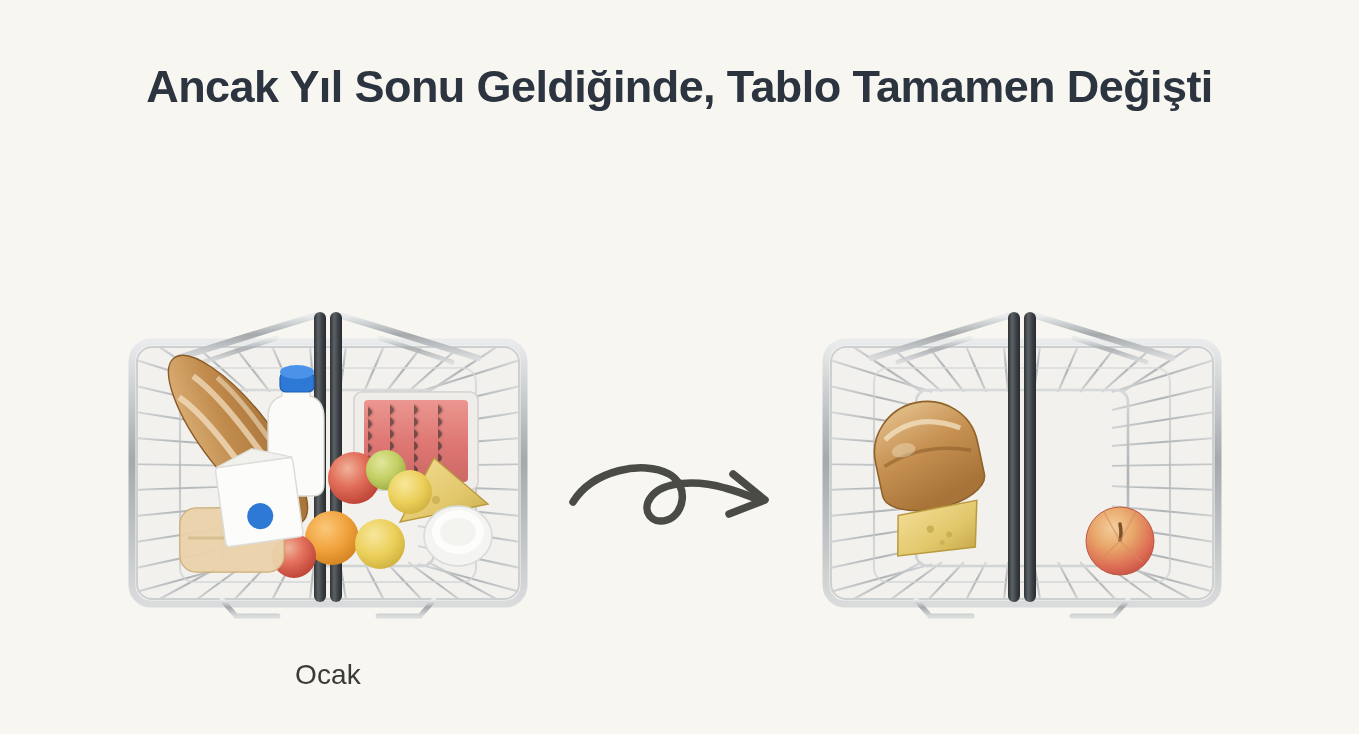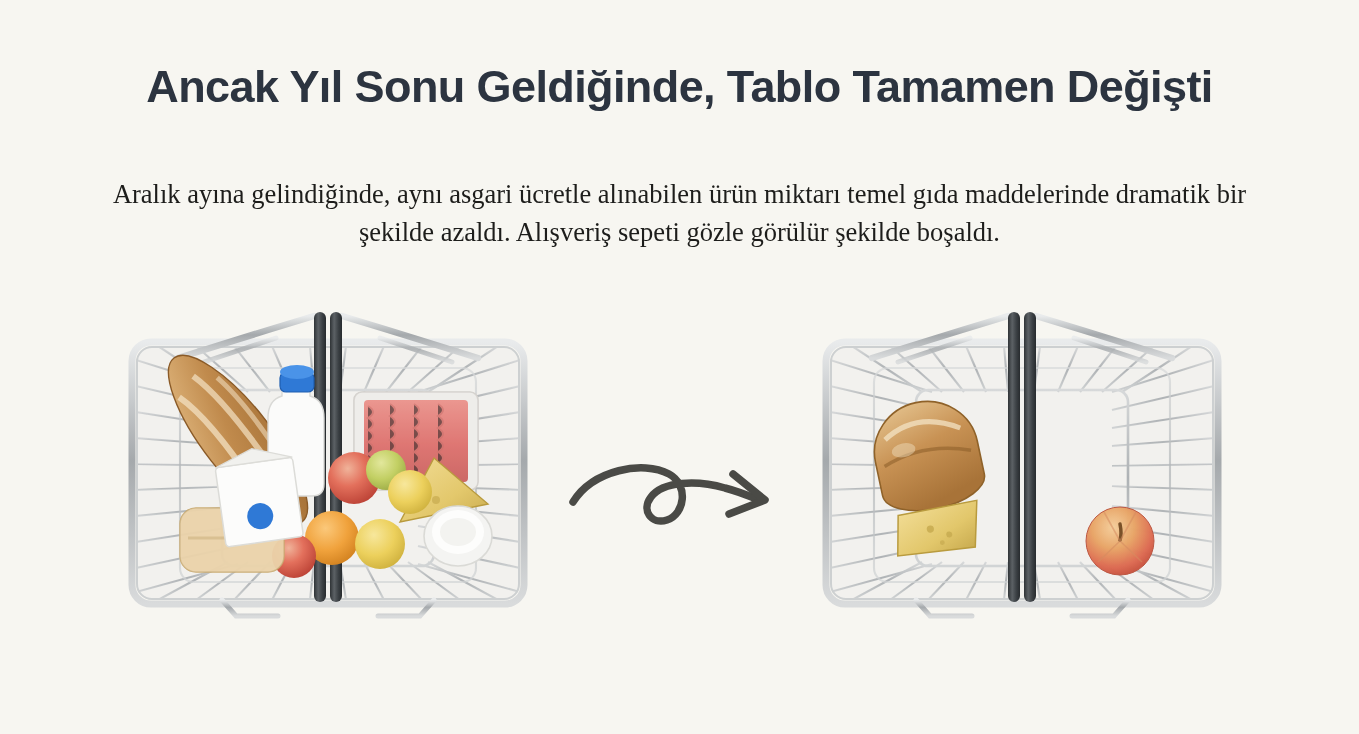--- a/index.html
+++ b/index.html
@@ -97,21 +97,20 @@
   }
   .arrow-wrap svg { display: block; width: 220px; height: 110px; }
 </style>
 </head>
 <body>
 
 <div class="slide">
 
   <h1 class="headline">Ancak Yıl Sonu Geldiğinde, Tablo Tamamen Değişti</h1>
 
-  <p class="subtext">Aralık ayına gelindiğinde, aynı asgari ücretle alınabilen ürün miktarı temel gıda maddelerinde dramatik bir şekilde azaldı. Alışveriş sepeti gözle görülür şekilde boşaldı.</p>
 
   <div class="compare">
 
     <div class="basket-block left">
       <div class="basket-stage">
         <svg class="basket-svg" viewBox="0 0 420 345" xmlns="http://www.w3.org/2000/svg">
           <defs>
             <linearGradient id="wireL" x1="0" y1="0" x2="0" y2="1">
               <stop offset="0%" stop-color="#d5d7d8"></stop>
               <stop offset="50%" stop-color="#a9adb0"></stop>
@@ -289,20 +288,21 @@
             <circle cx="140" cy="216" r="13" fill="#2f79d6"></circle>
           </g>
 
           <g>
             <ellipse cx="340" cy="236" rx="34" ry="30" fill="#f4f4f2" stroke="#dadad6" stroke-width="1.6"></ellipse>
             <ellipse cx="340" cy="232" rx="26" ry="22" fill="#fdfdfc"></ellipse>
             <ellipse cx="340" cy="232" rx="18" ry="14" fill="#f3f3f0"></ellipse>
           </g>
         </svg>
       </div>
+      <div class="basket-caption">Ocak</div>
     </div>
 
     <div class="arrow-wrap">
       <svg viewBox="0 0 220 110" xmlns="http://www.w3.org/2000/svg">
         <path d="M8 62 C28 30 78 20 104 34 C124 45 120 74 102 80 C86 85 76 70 86 57 C98 41 132 40 160 48 C172 51 182 55 194 60" fill="none" stroke="#4a4a46" stroke-width="7.5" stroke-linecap="round" stroke-linejoin="round"></path>
         <path d="M168 34 L200 60 L164 74" fill="none" stroke="#4a4a46" stroke-width="7.5" stroke-linecap="round" stroke-linejoin="round"></path>
       </svg>
     </div>
 
     <div class="basket-block right">

